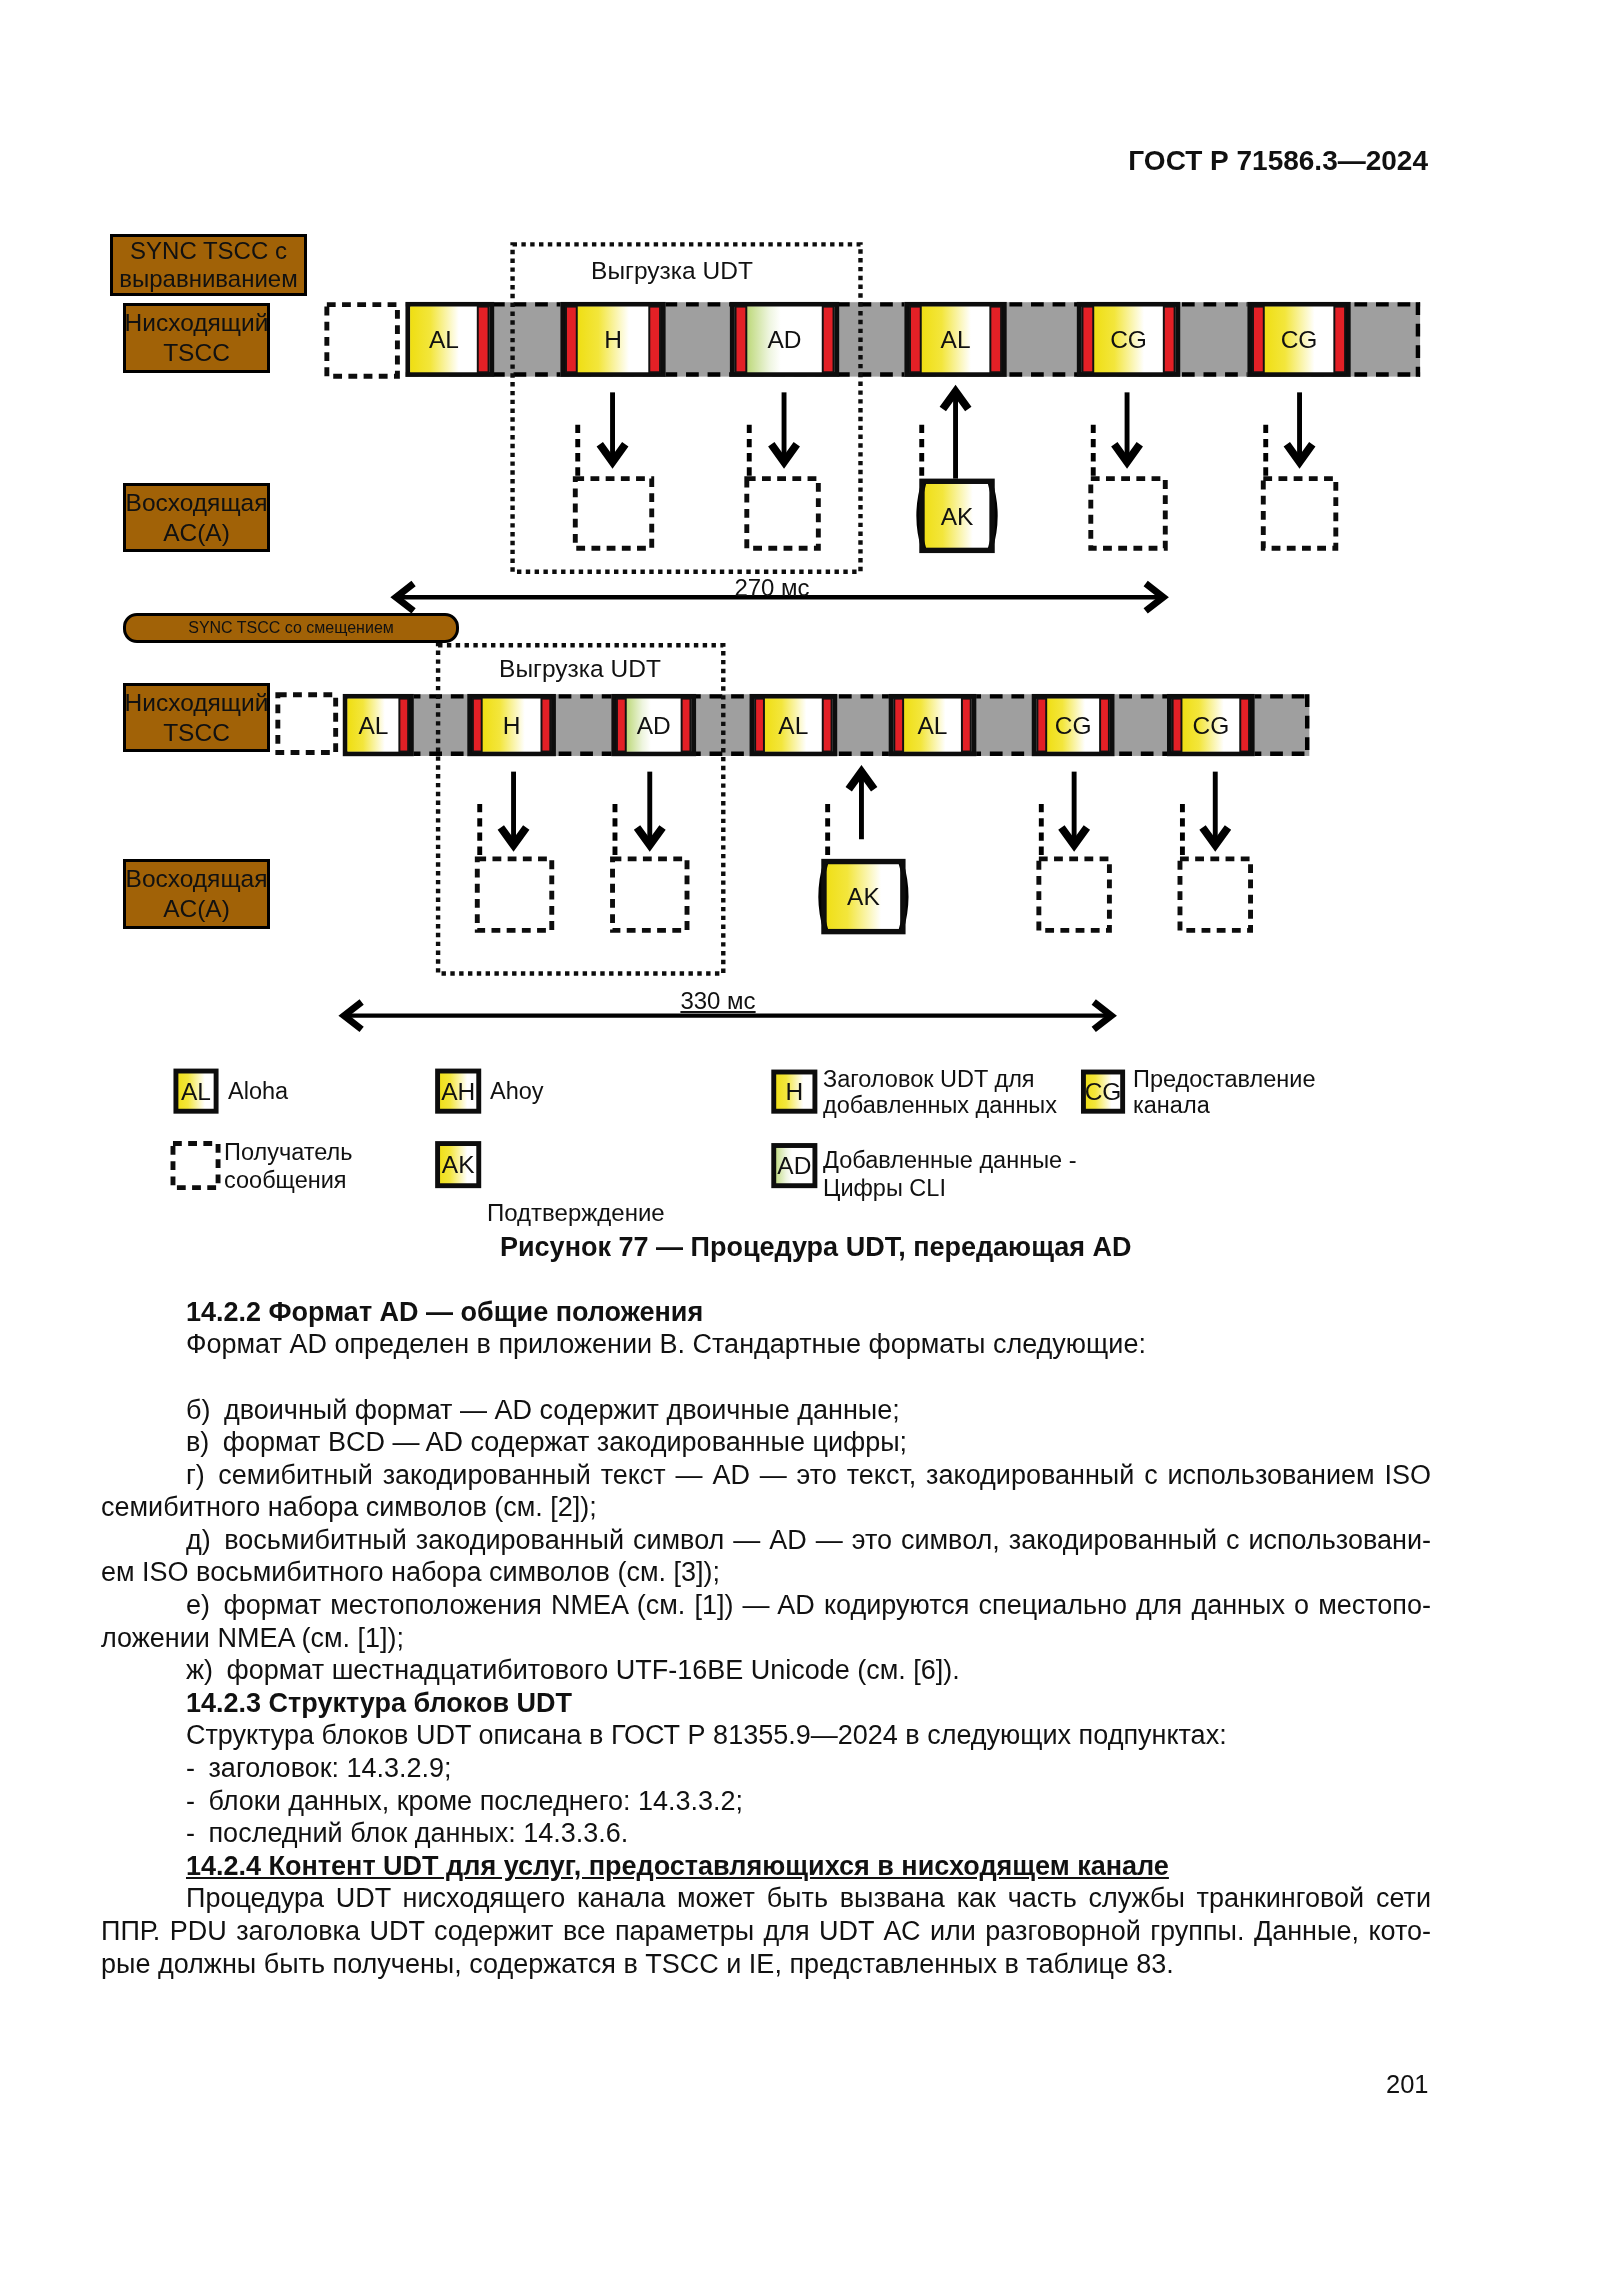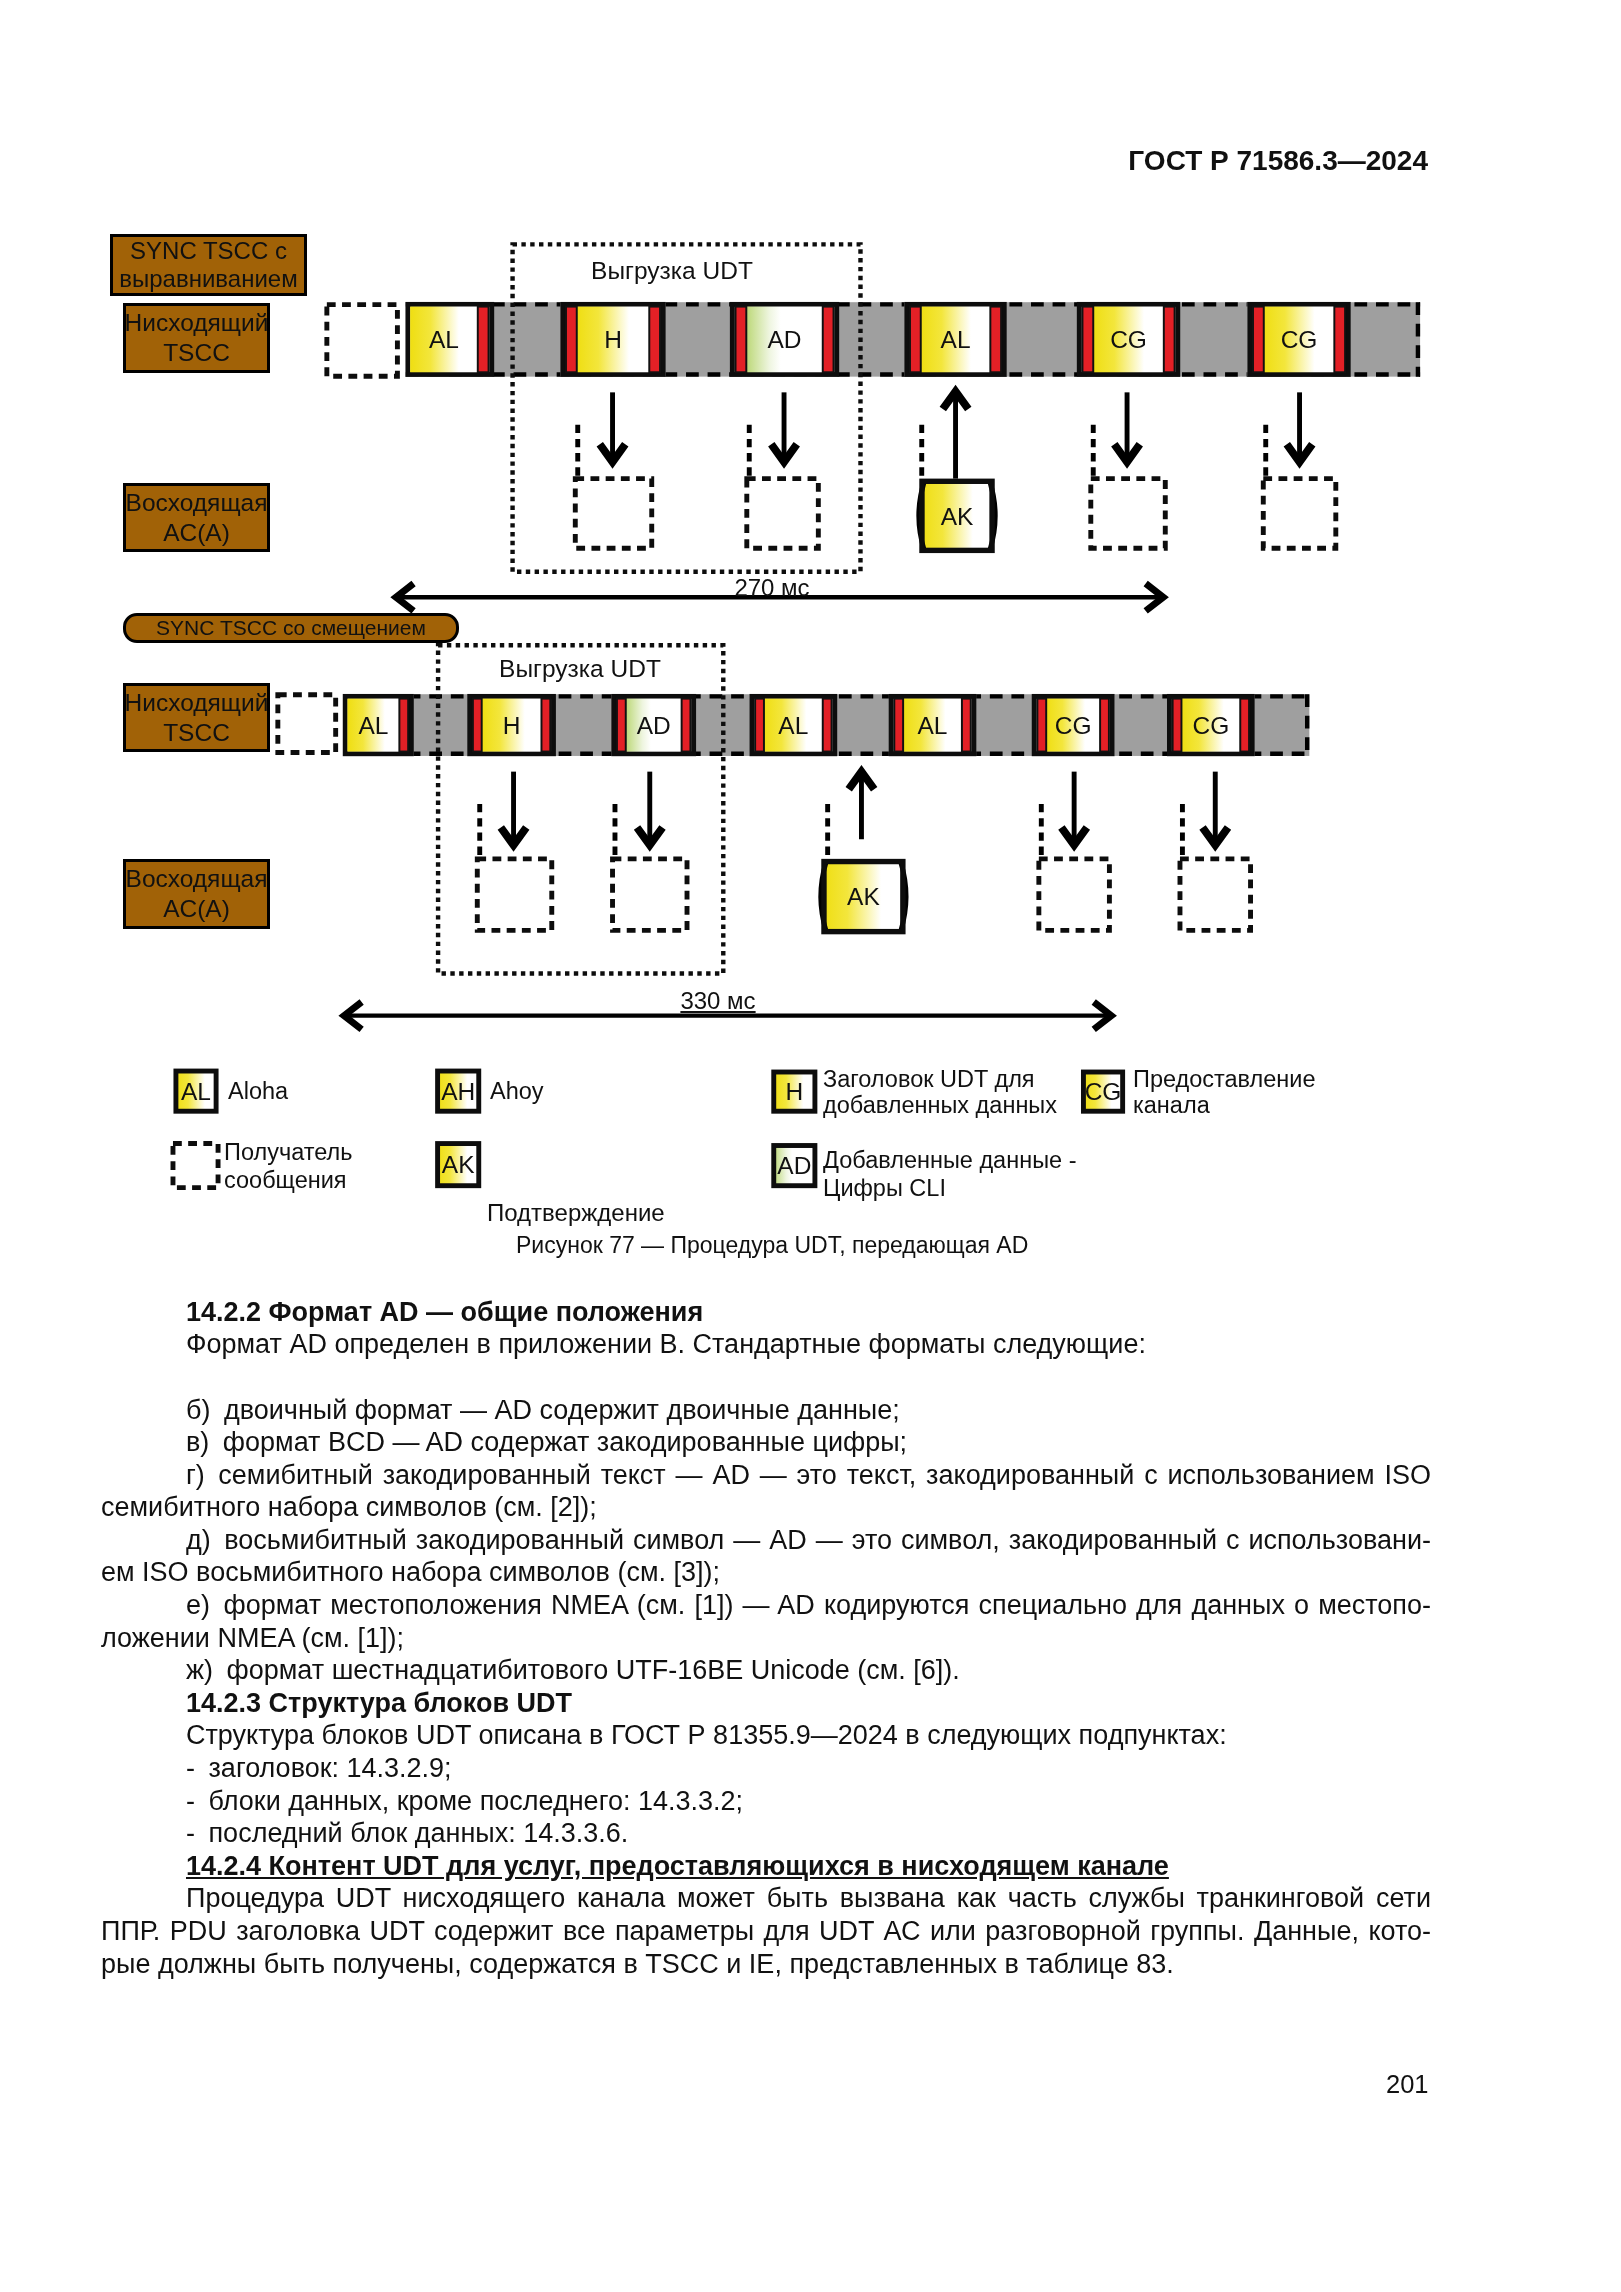--- a/index.html
+++ b/index.html
@@ -175,35 +175,35 @@
       <rect x="176.5" y="1166.5" width="46" height="45" fill="none" stroke="#0d0d0d" stroke-width="5" stroke-dasharray="9 6.5"></rect>
       <rect x="446.5" y="1166.5" width="42" height="43" fill="url(#gy)" stroke="#0d0d0d" stroke-width="5"></rect>
       <text x="467.5" y="1197.0" font-size="25" text-anchor="middle" font-weight="normal" fill="#111">AK</text>
       <rect x="789.5" y="1168.5" width="42" height="41" fill="url(#gg)" stroke="#0d0d0d" stroke-width="5"></rect>
       <text x="810.5" y="1198.0" font-size="25" text-anchor="middle" font-weight="normal" fill="#111">AD</text>
     </svg>
 <div class="t b" style="right:193px;top:145px;font-size:28px;">ГОСТ Р 71586.3—2024</div>
     <div class="lbox" style="left:110px;top:234px;width:197px;height:62px;border-width:3.9px;font-size:24px;line-height:28px;">SYNC TSCC с<br>выравниванием</div>
     <div class="lbox" style="left:123px;top:303px;width:147px;height:70px;border-width:3.9px;font-size:24.5px;line-height:30px;">Нисходящий<br>TSCC</div>
     <div class="lbox" style="left:123px;top:483px;width:147px;height:69px;border-width:3.9px;font-size:24.5px;line-height:30px;">Восходящая<br>AC(A)</div>
-    <div class="lbox" style="left:123px;top:613px;width:336px;height:30px;border-width:3.9px;font-size:21px;line-height:27.4px;border-radius:14px;">SYNC TSCC со смещением</div>
+    <div class="lbox" style="left:123px;top:613px;width:336px;height:30px;border-width:3.9px;font-size:16px;line-height:27.4px;border-radius:14px;">SYNC TSCC со смещением</div>
     <div class="lbox" style="left:123px;top:683px;width:147px;height:69px;border-width:3.9px;font-size:24.5px;line-height:30px;">Нисходящий<br>TSCC</div>
     <div class="lbox" style="left:123px;top:859px;width:147px;height:70px;border-width:3.9px;font-size:24.5px;line-height:30px;">Восходящая<br>AC(A)</div>
     <div class="t" style="left:525px;top:257px;width:294px;text-align:center;font-size:24.5px;">Выгрузка UDT</div>
     <div class="t" style="left:433px;top:655px;width:294px;text-align:center;font-size:24.5px;">Выгрузка UDT</div>
     <div class="t" style="left:674px;top:574px;width:196px;text-align:center;font-size:24px;">270 мс</div>
     <div class="t" style="left:620px;top:987px;width:196px;text-align:center;font-size:24px;text-decoration:underline;">330 мс</div>
     <div class="t" style="left:228px;top:1078px;font-size:23.5px;line-height:26px;">Aloha</div>
     <div class="t" style="left:490px;top:1078px;font-size:23.5px;line-height:26px;">Ahoy</div>
     <div class="t" style="left:823px;top:1066px;font-size:23.5px;line-height:26px;">Заголовок UDT для<br>добавленных данных</div>
     <div class="t" style="left:1133px;top:1066px;font-size:23.5px;line-height:26px;">Предоставление<br>канала</div>
     <div class="t" style="left:224px;top:1138px;font-size:23.5px;line-height:28px;">Получатель<br>сообщения</div>
     <div class="t" style="left:487px;top:1152px;font-size:24px;line-height:26px;margin-top:48px;">Подтверждение</div>
     <div class="t" style="left:823px;top:1138px;font-size:23.5px;line-height:28px;margin-top:8px;">Добавленные данные -<br>Цифры CLI</div>
-    <div class="t" style="left:516px;top:1232px;font-size:23px;">Рисунок 77 — Процедура UDT, передающая AD</div>
+    <div class="t" style="left:500px;top:1232px;font-size:27px;font-weight:bold;">Рисунок 77 — Процедура UDT, передающая AD</div>
     <div class="t b" style="left:186px;top:1296px;font-size:27px;line-height:33px;">14.2.2 Формат AD — общие положения</div>
     <div class="t" style="left:186px;top:1328px;font-size:27px;line-height:33px;">Формат AD определен в приложении В. Стандартные форматы следующие:</div>
     <div class="t" style="left:186px;top:1394px;font-size:27px;line-height:33px;">б) двоичный формат — AD содержит двоичные данные;</div>
     <div class="t" style="left:186px;top:1426px;font-size:27px;line-height:33px;">в) формат BCD — AD содержат закодированные цифры;</div>
     <div class="t" style="left:186px;top:1459px;font-size:27px;line-height:33px;width:1245px;text-align:justify;text-align-last:justify;">г) семибитный закодированный текст — AD — это текст, закодированный с использованием ISO</div>
     <div class="t" style="left:101px;top:1491px;font-size:27px;line-height:33px;">семибитного набора символов (см. [2]);</div>
     <div class="t" style="left:186px;top:1524px;font-size:27px;line-height:33px;width:1245px;text-align:justify;text-align-last:justify;">д) восьмибитный закодированный символ — AD — это символ, закодированный с использовани-</div>
     <div class="t" style="left:101px;top:1556px;font-size:27px;line-height:33px;">ем ISO восьмибитного набора символов (см. [3]);</div>
     <div class="t" style="left:186px;top:1589px;font-size:27px;line-height:33px;width:1245px;text-align:justify;text-align-last:justify;">е) формат местоположения NMEA (см. [1]) — AD кодируются специально для данных о местопо-</div>
     <div class="t" style="left:101px;top:1622px;font-size:27px;line-height:33px;">ложении NMEA (см. [1]);</div>

